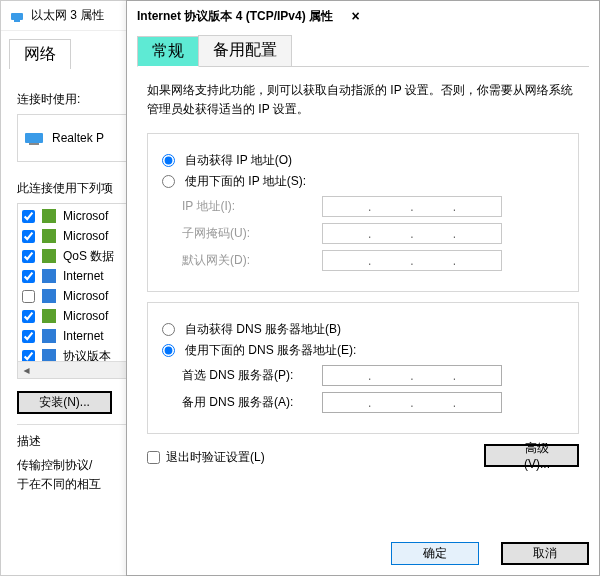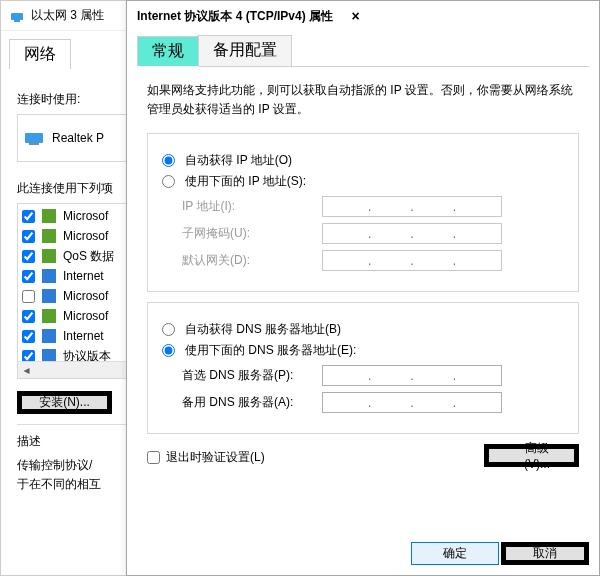--- a/index.html
+++ b/index.html
@@ -75,21 +75,21 @@
   position:absolute; left:0; right:0; bottom:0;
   height:17px;
   background: #f0f0f0;
   border-top:1px solid #ddd;
   display:flex; justify-content:space-between;
 }
 .hscroll .arrow{ width:17px; display:flex;align-items:center;justify-content:center;color:#606060;}
 .btn {
   height: 23px;
   padding: 0 16px;
-  border: 5px solid #000000;
+  border: 2px solid #000000;
   background: #e1e1e1;
   font-size: 12px;
   font-family: inherit;
   cursor: default;
   display:inline-flex; align-items:center; justify-content:center;
 }
 .btn.default{
   border:1px solid #0078d7;
   background:#e5f1fb;
 }
@@ -166,21 +166,21 @@
   border:1px solid #adadad;
   background:#fff;
   display:flex; align-items:center; justify-content:space-evenly;
   padding: 0 6px;
   color:#444;
 }
 .ip-input.disabled{ background:#fff; color:#bbb; border-color:#c8c8c8;}
 .ip-input .dot{ color:#666; }
 .check-row{ display:flex; align-items:center; gap:6px; margin-top:4px;}
 .front-bottom{
-  display:flex; justify-content:flex-end; gap:2px;
+  display:flex; justify-content:flex-end; gap:22px;
   padding: 0 10px 10px 10px;
   position:absolute; left:0; right:0; bottom:0;
 }
 .advanced-row{ display:flex; justify-content:space-between; align-items:center; margin-top:10px;}
 </style>
 </head>
 <body>
 
 <div class="back-dialog">
   <div class="back-titlebar">

